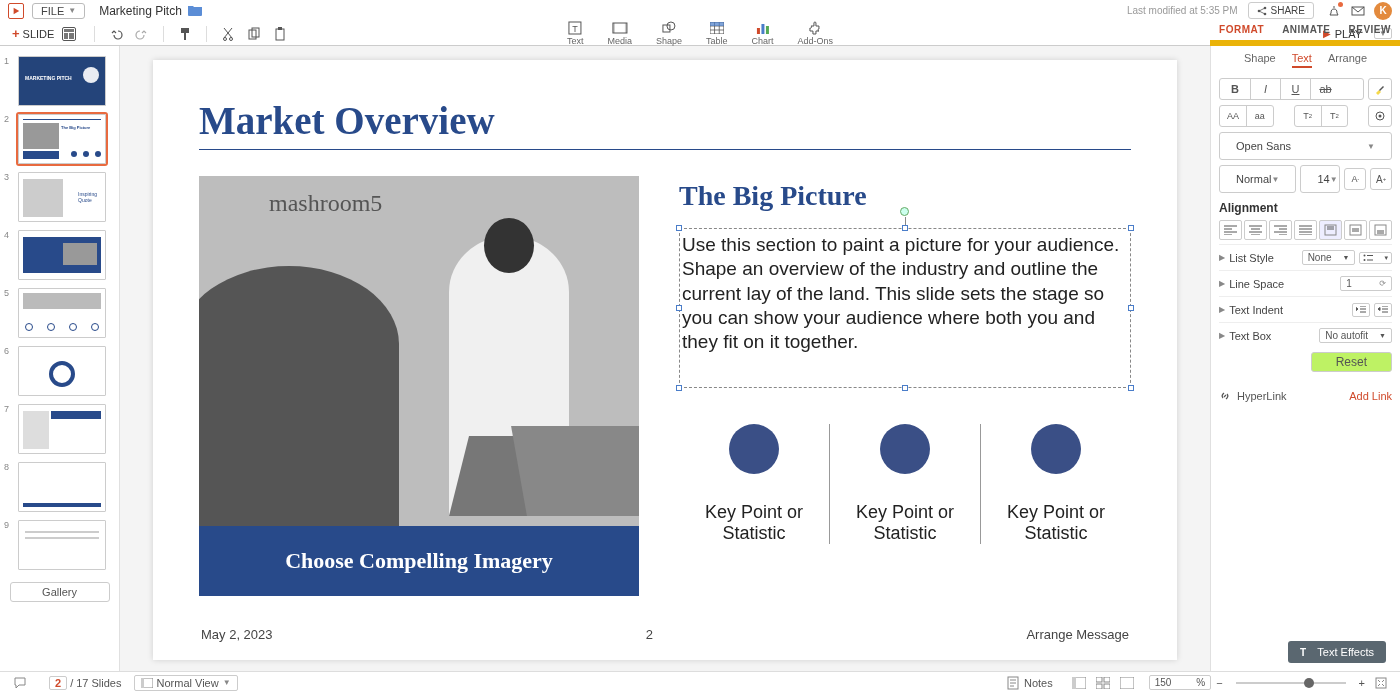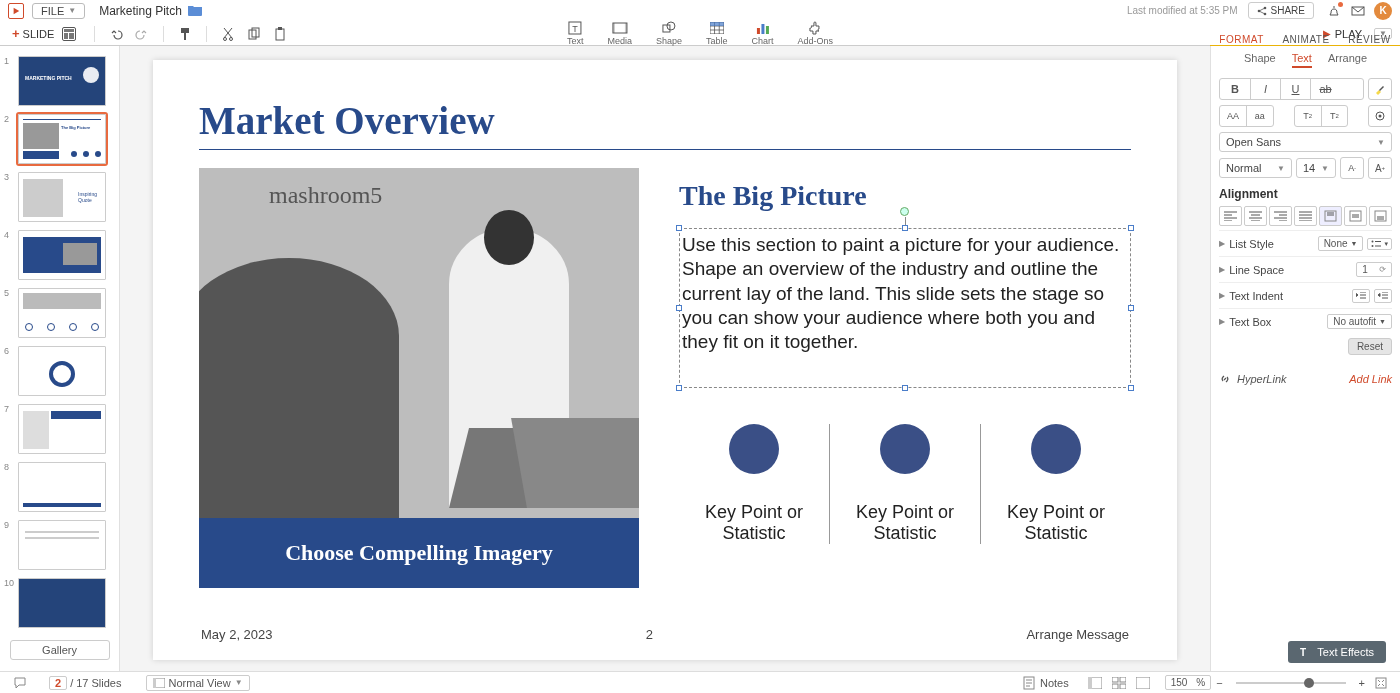--- a/index.html
+++ b/index.html
@@ -29,21 +29,21 @@
   .toolbar .tb-icon { width: 16px; height: 16px; display: flex; align-items: center; justify-content: center; color: #555; margin: 0 5px; }
   .toolbar .center-tools { position: absolute; left: 50%; transform: translateX(-50%); top: 22px; height: 24px; display: flex; align-items: flex-end; gap: 24px; }
   .toolbar .ct-item { display: flex; flex-direction: column; align-items: center; font-size: 9px; color: #666; gap: 1px; cursor: pointer; }
   .toolbar .ct-item .ic { height: 14px; display:flex; align-items:center; justify-content:center; }
   .toolbar .right-bar { margin-left: auto; display: flex; align-items: center; gap: 6px; }
   .toolbar .play-btn { display: flex; align-items: center; gap: 4px; font-size: 11px; color: #333; padding: 2px 6px; }
   .toolbar .play-btn .tri { color: #d04a2b; font-size: 10px; }
   .toolbar .play-split { border: 1px solid #ccc; border-radius: 2px; padding: 0 4px; font-size: 8px; color: #888; }
 
   
-  .tabs1 { position: absolute; right: 0; top: 24px; height: 22px; display: flex; align-items: flex-end; border-bottom: 1px solid #eab308; width: 190px; justify-content: space-around; font-size: 10px; letter-spacing: 0.5px; color: #555; }
+  .tabs1 { position: absolute; right: 0; top: 24px; height: 22px; display: flex; align-items: flex-start; border-bottom: 6px solid #eab308; width: 190px; justify-content: space-around; font-size: 10px; letter-spacing: 0.5px; color: #555; font-weight: bold; }
   .tabs1 .tab.active { color: #d04a2b; }
 
   
   .main { display: flex; height: 625px; }
 
   
   .thumbs { width: 120px; border-right: 1px solid #e0e0e0; overflow: hidden; padding-top: 8px; }
   .thumb-row { display: flex; padding: 2px 6px 6px 4px; gap: 4px; }
   .thumb-row .num { font-size: 9px; color: #888; width: 10px; }
   .thumb { width: 88px; height: 50px; border: 1px solid #ccc; background: #fff; border-radius: 1px; overflow: hidden; position: relative; }
@@ -51,21 +51,21 @@
   .thumb.dark { background: #24447a; }
   .thumb .mini-bar { position:absolute; left:4px; right:4px; height:4px; background:#284a8a; }
   .gallery-btn { margin: 6px auto; width: 100px; border: 1px solid #ccc; border-radius: 3px; text-align: center; font-size: 11px; padding: 3px 0; color: #555; }
 
   
   .canvas-wrap { flex: 1; background: #f4f4f4; display: flex; align-items: flex-start; justify-content: center; padding: 14px 0 0 0; overflow: hidden; }
   .slide { width: 1024px; height: 600px; background: #fff; box-shadow: 0 0 6px rgba(0,0,0,0.15); position: relative; padding: 38px 46px 24px 46px; }
   .slide-title { color: #284a8a; font-size: 39px; font-weight: 700; font-family: Georgia, serif; }
   .slide-hr { height: 1px; background: #284a8a; margin-top: 6px; }
   .slide-body { display: flex; gap: 40px; margin-top: 18px; }
-  .img-block { width: 440px; }
+  .img-block { width: 440px; margin-top: 8px; }
   .img-pic { width: 440px; height: 350px; background: #bdbdbd; position: relative; overflow: hidden; filter: grayscale(100%); }
   .img-pic .wall-text { position:absolute; top:14px; left:70px; font-size:24px; color:#555; font-family: Georgia, serif; }
   .img-pic .person-a { position:absolute; top:60px; left:250px; width:120px; height:280px; background:#f0f0f0; border-radius:50% 50% 0 0 / 20% 20% 0 0;}
   .img-pic .person-a::before{content:''; position:absolute; top:-18px; left:35px; width:50px; height:55px; background:#333; border-radius:50%;}
   .img-pic .person-b { position:absolute; bottom:0; left:-20px; width:220px; height:260px; background:#555; border-radius:50% 50% 0 0 / 30% 30% 0 0;}
   .img-pic .laptop-a{ position:absolute; bottom:10px; left:260px; width:120px; height:80px; background:#777; transform: skewX(-14deg);}
   .img-pic .laptop-b{ position:absolute; bottom:10px; right:-10px; width:130px; height:90px; background:#888; transform: skewX(10deg);}
   .img-cap { background: #284a8a; color: #fff; text-align: center; font-size: 22px; font-weight: 700; padding: 22px 8px; font-family: Georgia, serif; }
   .text-block { flex: 1; padding-top: 12px; }
   .big-pic { color: #284a8a; font-size: 28px; font-weight: 800; font-family: Georgia, serif; margin-bottom: 16px; }
@@ -89,40 +89,40 @@
   .rpanel .tabs2 { display: flex; gap: 16px; justify-content: center; font-size: 11px; color: #666; margin-bottom: 10px; }
   .rpanel .tabs2 .t.active { color: #d04a2b; border-bottom: 2px solid #d04a2b; padding-bottom: 2px; }
   .rpanel .row { display: flex; align-items: center; margin-bottom: 5px; }
   .btn-grp { display: flex; border: 1px solid #ccc; border-radius: 3px; overflow: hidden; }
   .btn-grp .b { width: 30px; height: 20px; display: flex; align-items: center; justify-content: center; border-left: 1px solid #ccc; font-size: 11px; color: #555; }
   .btn-grp .b:first-child { border-left: none; }
   .btn-grp .b.nw{ border-left:none; width:22px;}
   .sec-title { font-size: 12px; font-weight: 600; margin: 8px 0 5px 0; color: #333; }
   .swatch { width: 22px; height: 16px; background: #000; border: 1px solid #888; display:flex;}
   .swatch .chev{ width:8px; background:#eee; font-size:7px; display:flex;align-items:center;justify-content:center;color:#555;}
-  .sel-box { border: 1px solid #ccc; border-radius: 3px; height: 20px; display: flex; align-items: center; justify-content: space-between; padding: 0 6px; font-size: 11px; color: #444; background:#fff; }
+  .sel-box { border: 1px solid #ccc; border-radius: 3px; height: 28px; display: flex; align-items: center; justify-content: space-between; padding: 0 16px; font-size: 11px; color: #444; background:#fff; }
   .sel-box .chev { font-size: 8px; color: #888; }
   .align-grp { display: flex; gap: 2px; margin-bottom:4px;}
   .align-grp .a { width: 25px; height: 20px; border: 1px solid #ccc; border-radius: 2px; display: flex; align-items: center; justify-content: center; }
   .align-grp .a.active{ background:#eef;}
   .exp-row { display: flex; align-items: center; justify-content: space-between; height: 26px; border-top: 1px solid #eee; font-size: 11px; color: #444; }
   .exp-row .lab { display:flex; align-items:center; gap:4px;}
   .exp-row .lab .tri{ font-size:8px; color:#888;}
-  .mini-sel { border:1px solid #ccc; border-radius:2px; font-size:10px; padding:1px 5px; display:flex; align-items:center; gap:3px; color:#555;}
-  .reset-btn{ margin-left:auto; background:#e5e5e5; border:1px solid #ccc; border-radius:3px; font-size:10px; padding:2px 8px; color:#555;}
-  .hyper-row{ display:flex; align-items:center; justify-content:space-between; margin-top:18px; font-size:11px;font-style:italic;}
+  .mini-sel { border:1px solid #ccc; border-radius:2px; font-size:10px; padding:1px 5px; display:flex; align-items:center; gap:11px; color:#555;}
+  .reset-btn{ margin-left:auto; background:#bef264; border:1px solid #ccc; border-radius:3px; font-size:12px; padding:2px 24px; color:#555;}
+  .hyper-row{ display:flex; align-items:center; justify-content:space-between; margin-top:18px; font-size:11px;}
   .hyper-row .hl{ display:flex; align-items:center; gap:6px; color:#555;}
   .hyper-row .add{ color:#d04a2b;}
   .texteff-btn{ position:absolute; right:14px; bottom:30px; background:#5a6770; color:#fff; font-size:11px; padding:5px 12px; border-radius:3px; display:flex; align-items:center; gap:6px;}
 
   
   .status { position: absolute; left:0; right:0; bottom:0; height:22px; border-top:1px solid #ddd; display:flex; align-items:center; padding:0 8px; font-size:11px; color:#555; background:#fff;}
   .status .sicon{ margin:0 5px; display:flex;align-items:center;}
   .status .pgnum{ border:1px solid #ccc; padding:0 5px; border-radius:2px; margin:0 3px; color:#d04a2b; font-weight:bold;}
-  .status .view-sel{ border:1px solid #ccc; border-radius:2px; padding:1px 6px; display:flex; align-items:center; gap:4px; margin-left:24px;}
+  .status .view-sel{ border:1px solid #ccc; border-radius:2px; padding:1px 6px; display:flex; align-items:center; gap:4px; margin-left:12px;}
   .status .sp{ flex:1;}
   .status .zoom-track{ width:110px; height:2px; background:#ccc; position:relative; margin:0 8px;}
   .status .zoom-track .knob{ position:absolute; top:-4px; left:62%; width:10px; height:10px; background:#666; border-radius:50%;}
 
   svg{ display:block;}
 </style>
 </head>
 <body>
 
 <div class="topbar">
@@ -366,24 +366,20 @@
         <div class="thumb">
           <div class="mini-bar" style="bottom:4px"></div>
         </div>
       </div>
     <div class="thumb-row">
         <span class="num">9</span>
         <div class="thumb">
           <div style="position:absolute;top:10px;left:6px;right:6px;height:2px;background:#ccc"></div>
           <div style="position:absolute;top:16px;left:6px;right:6px;height:2px;background:#ccc"></div>
         </div>
-      </div>
-    <div class="thumb-row">
-        <span class="num">10</span>
-        <div class="thumb dark"></div>
       </div>
     <div class="gallery-btn">Gallery</div>
   </div>
 
   <div class="canvas-wrap">
     <div class="slide">
       <div class="slide-title">Market Overview</div>
       <div class="slide-hr"></div>
       <div class="slide-body">
         <div class="img-block">

